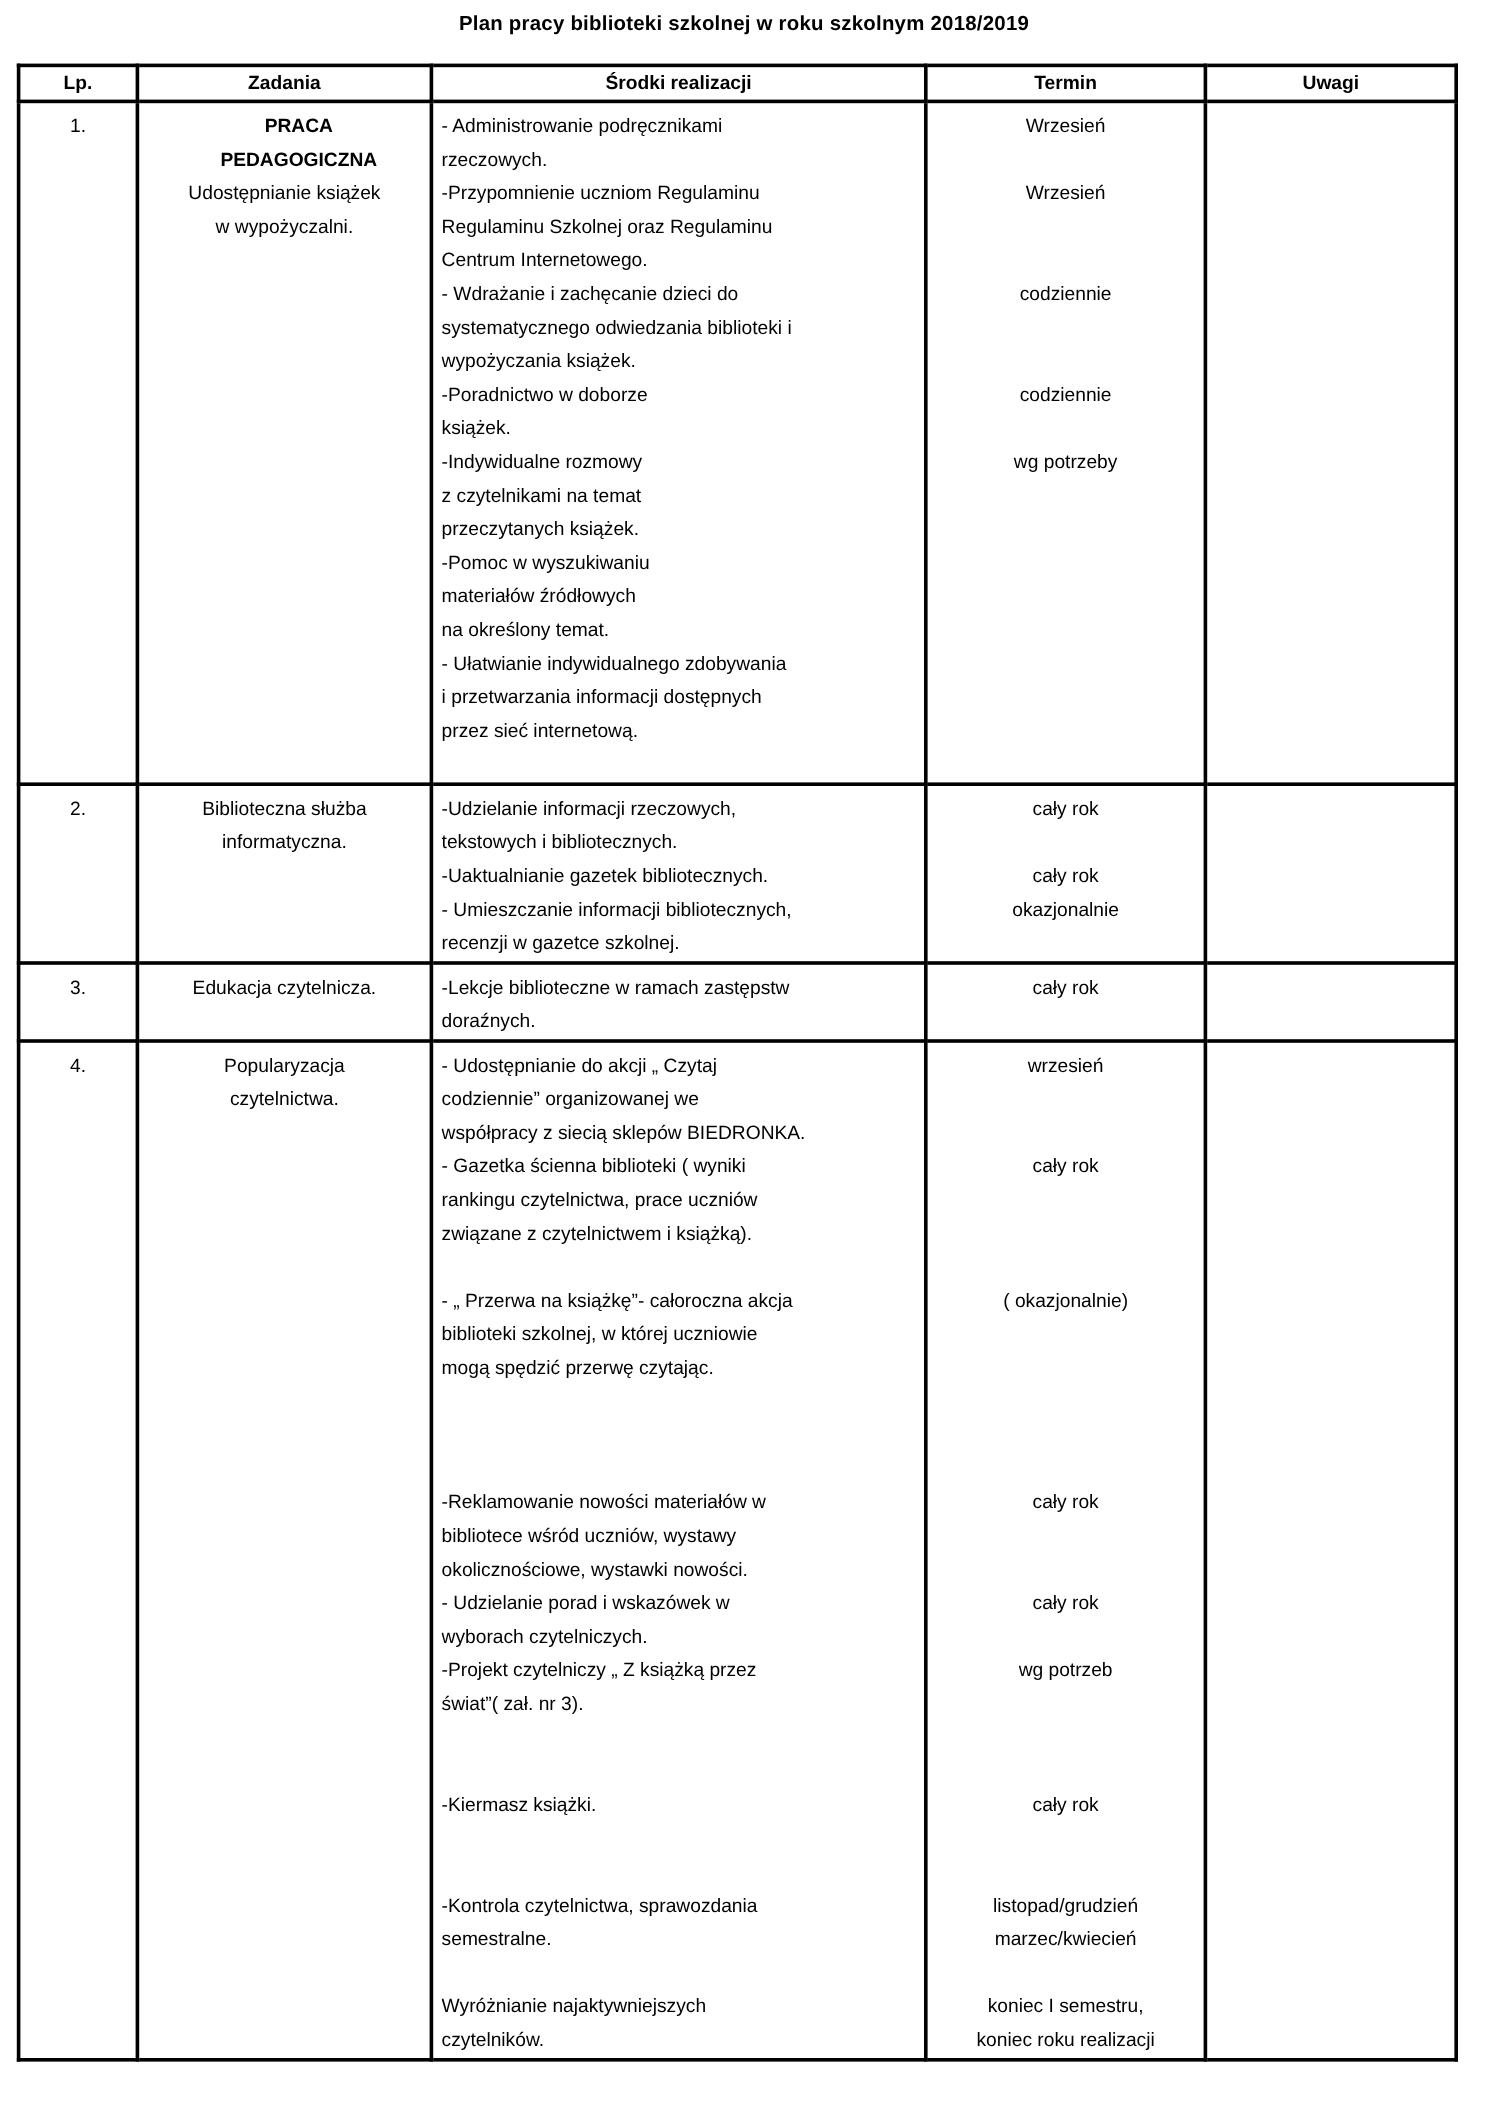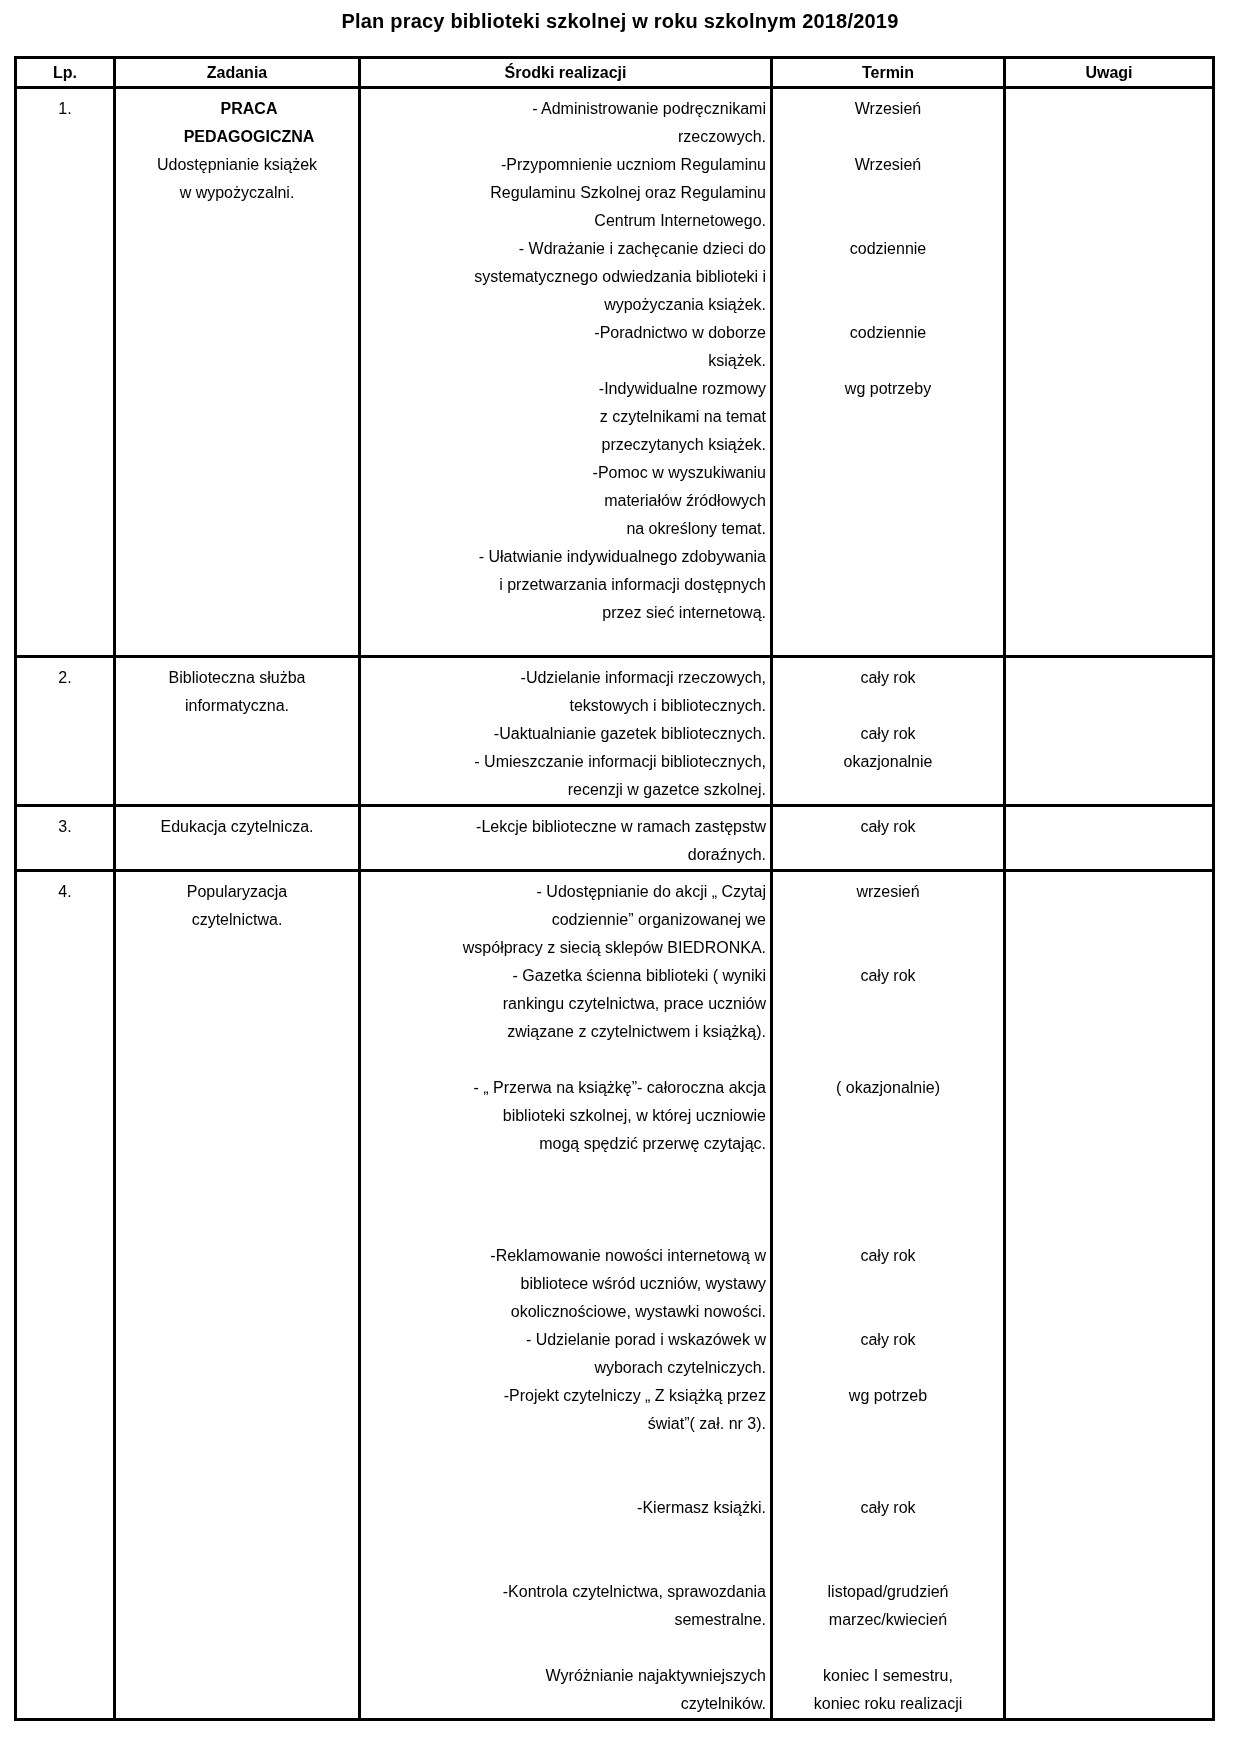--- a/index.html
+++ b/index.html
@@ -7,21 +7,21 @@
     width: 1240px;
     height: 1754px;
     background: #ffffff;
     color: #000000;
     font-family: "Liberation Sans", sans-serif;
     overflow: hidden;
   }
   .title {
     padding-top: 10px;
     text-align: center;
-    font-size: 20px;
+    font-size: 17px;
     font-weight: 700;
     letter-spacing: 0.2px;
   }
   table.plan {
     border-collapse: collapse;
     table-layout: fixed;
     margin: 23px 16px 0 14px;
     width: 1198px;
   }
   .plan th, .plan td {
@@ -33,21 +33,21 @@
     text-align: center;
     font-weight: 700;
     padding: 2px 0;
   }
   .plan td {
     vertical-align: top;
     line-height: 28px;
     padding: 6px 0 0 0;
   }
   td.c-lp, td.c-zad, td.c-ter, td.c-uw { text-align: center; }
-  td.c-sr { padding-left: 7px; padding-right: 4px; text-align: right; }
+  td.c-sr { padding-left: 7px; padding-right: 4px; text-align: left; }
   tr.r0 { height: 569px; }
   tr.r1 { height: 140px; }
   tr.r2 { height: 57px; }
   tr.r3 { height: 848px; }
   .b { font-weight: 700; padding-left: 24px; }
   .line { white-space: nowrap; overflow: hidden; }
 </style>
 </head>
 <body>
 
@@ -173,21 +173,21 @@
           <div class="line">- Gazetka ścienna biblioteki ( wyniki</div>
           <div class="line">rankingu czytelnictwa, prace uczniów</div>
           <div class="line">związane z czytelnictwem i książką).</div>
           <div class="line">&nbsp;</div>
           <div class="line">- „ Przerwa na książkę”- całoroczna akcja</div>
           <div class="line">biblioteki szkolnej, w której uczniowie</div>
           <div class="line">mogą spędzić przerwę czytając.</div>
           <div class="line">&nbsp;</div>
           <div class="line">&nbsp;</div>
           <div class="line">&nbsp;</div>
-          <div class="line">-Reklamowanie nowości internetową w</div>
+          <div class="line">-Reklamowanie nowości materiałów w</div>
           <div class="line">bibliotece wśród uczniów, wystawy</div>
           <div class="line">okolicznościowe, wystawki nowości.</div>
           <div class="line">- Udzielanie porad i wskazówek w</div>
           <div class="line">wyborach czytelniczych.</div>
           <div class="line">-Projekt czytelniczy „ Z książką przez</div>
           <div class="line">świat”( zał. nr 3).</div>
           <div class="line">&nbsp;</div>
           <div class="line">&nbsp;</div>
           <div class="line">-Kiermasz książki.</div>
           <div class="line">&nbsp;</div>

